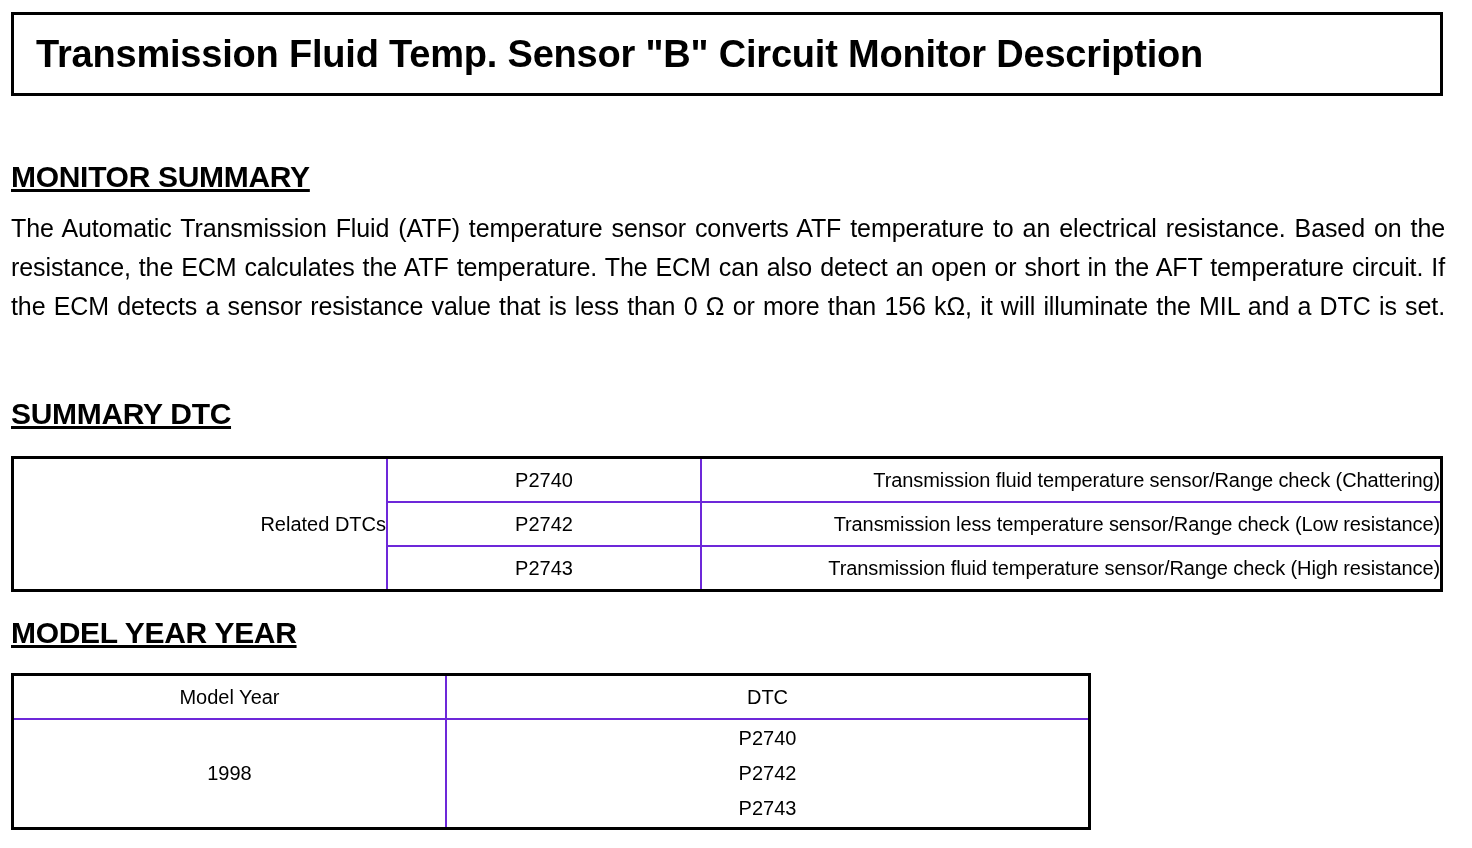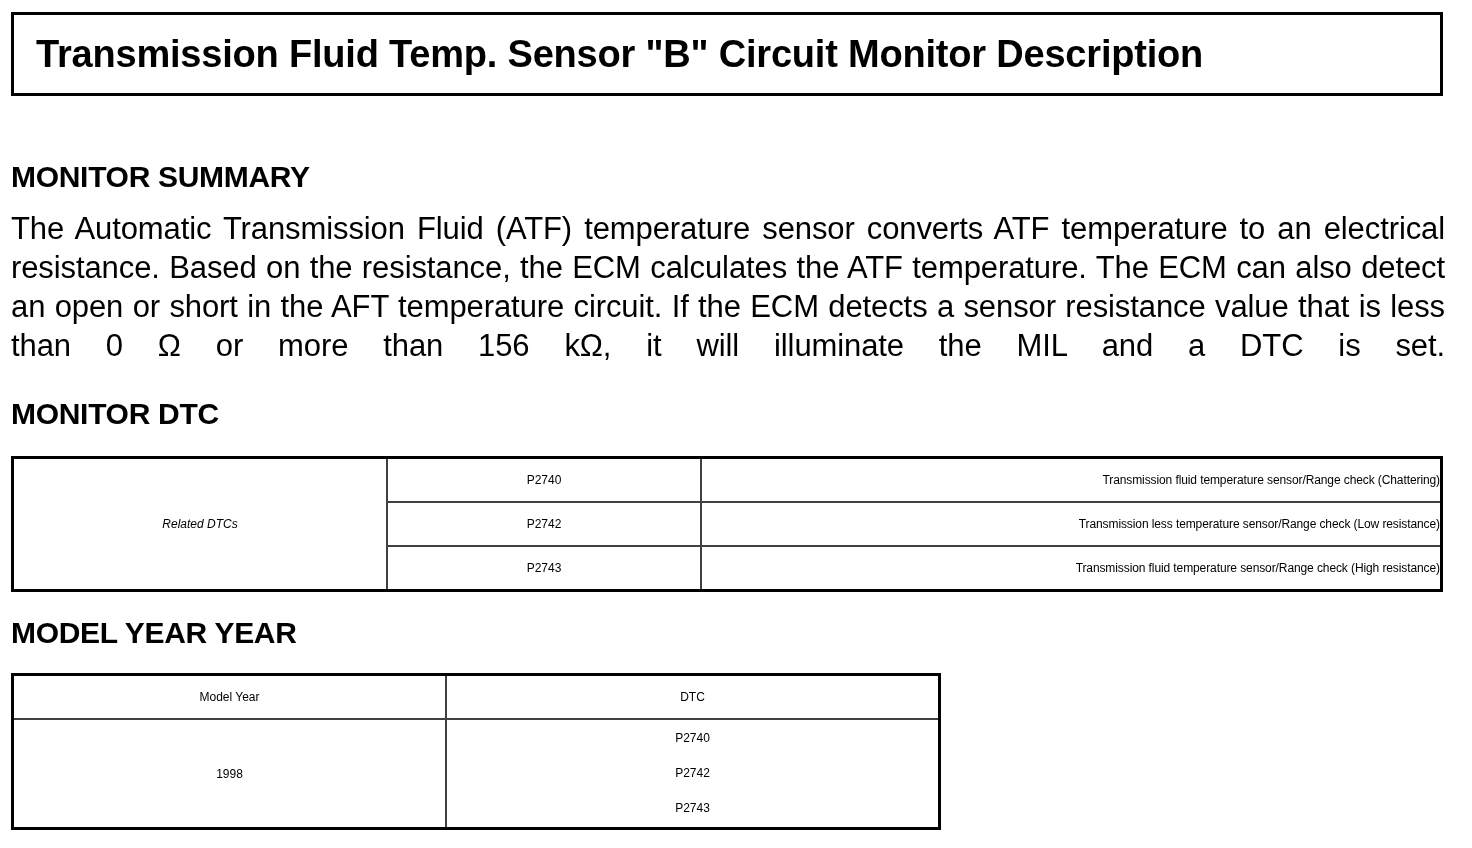--- a/index.html
+++ b/index.html
@@ -37,90 +37,90 @@
   }
 
   
   .section-heading {
     position: absolute;
     left: 11px;
     font-size: 30px;
     font-weight: bold;
     letter-spacing: -0.3px;
     white-space: nowrap;
+    text-decoration: underline;
   }
   #heading-monitor-summary { top: 160px; }
   #heading-related-dtc     { top: 397px; }
   #heading-model-year      { top: 616px; }
 
   
   #summary-paragraph {
     position: absolute;
     left: 11px;
     top: 209px;
     width: 1434px;
-    font-size: 31px;
+    font-size: 25px;
     line-height: 39px;
     text-align: justify;
     text-justify: inter-word;
     letter-spacing: -0.1px;
   }
   #summary-paragraph::after {
     content: "";
     display: inline-block;
     width: 100%;
   }
 
   
   .doc-table {
     position: absolute;
     border-collapse: collapse;
     table-layout: fixed;
     background: #fff;
   }
   .doc-table td, .doc-table th {
-    border: 2px solid #404040;
+    border: 2px solid #6d28d9;
     padding: 0;
     font-weight: normal;
-    font-size: 12px;
+    font-size: 20px;
     vertical-align: middle;
   }
 
   
   #related-dtc-table {
     left: 11px;
     top: 456px;
     width: 1432px;
     border: 3px solid #000;
     box-sizing: border-box;
   }
   #related-dtc-table td { height: 42px; }
   .rdtc-label-cell {
     width: 372px;
-    text-align: center;
+    text-align: right;
     font-size: 20px;
-    font-style: italic;
   }
   .rdtc-code-cell {
     width: 312px;
     text-align: center;
     font-size: 22px;
   }
   .rdtc-desc-cell {
     text-align: right;
     padding-left: 11px;
     font-size: 21px;
     letter-spacing: -0.1px;
   }
 
   
   #model-year-table {
     left: 11px;
     top: 673px;
-    width: 930px;
+    width: 1080px;
     border: 3px solid #000;
     box-sizing: border-box;
   }
   .my-head-cell {
     height: 42px;
     text-align: center;
     font-size: 20px;
   }
   .my-col-year  { width: 431px; }
   .my-year-cell {
@@ -141,21 +141,21 @@
 <body>
 
 <div id="title-box">
   <div id="title-text">Transmission Fluid Temp. Sensor "B" Circuit Monitor Description</div>
 </div>
 
 <div id="heading-monitor-summary" class="section-heading">MONITOR SUMMARY</div>
 
 <div id="summary-paragraph">The Automatic Transmission Fluid (ATF) temperature sensor converts ATF temperature to an electrical resistance. Based on the resistance, the ECM calculates the ATF temperature. The ECM can also detect an open or short in the AFT temperature circuit. If the ECM detects a sensor resistance value that is less than 0 Ω or more than 156 kΩ, it will illuminate the MIL and a DTC is set.</div>
 
-<div id="heading-related-dtc" class="section-heading">MONITOR DTC</div>
+<div id="heading-related-dtc" class="section-heading">SUMMARY DTC</div>
 
 <table id="related-dtc-table" class="doc-table">
   <tbody>
     <tr>
       <td class="rdtc-label-cell" rowspan="3">Related DTCs</td>
       <td class="rdtc-code-cell">P2740</td>
       <td class="rdtc-desc-cell">Transmission fluid temperature sensor/Range check (Chattering)</td>
     </tr>
     <tr>
       <td class="rdtc-code-cell">P2742</td>

